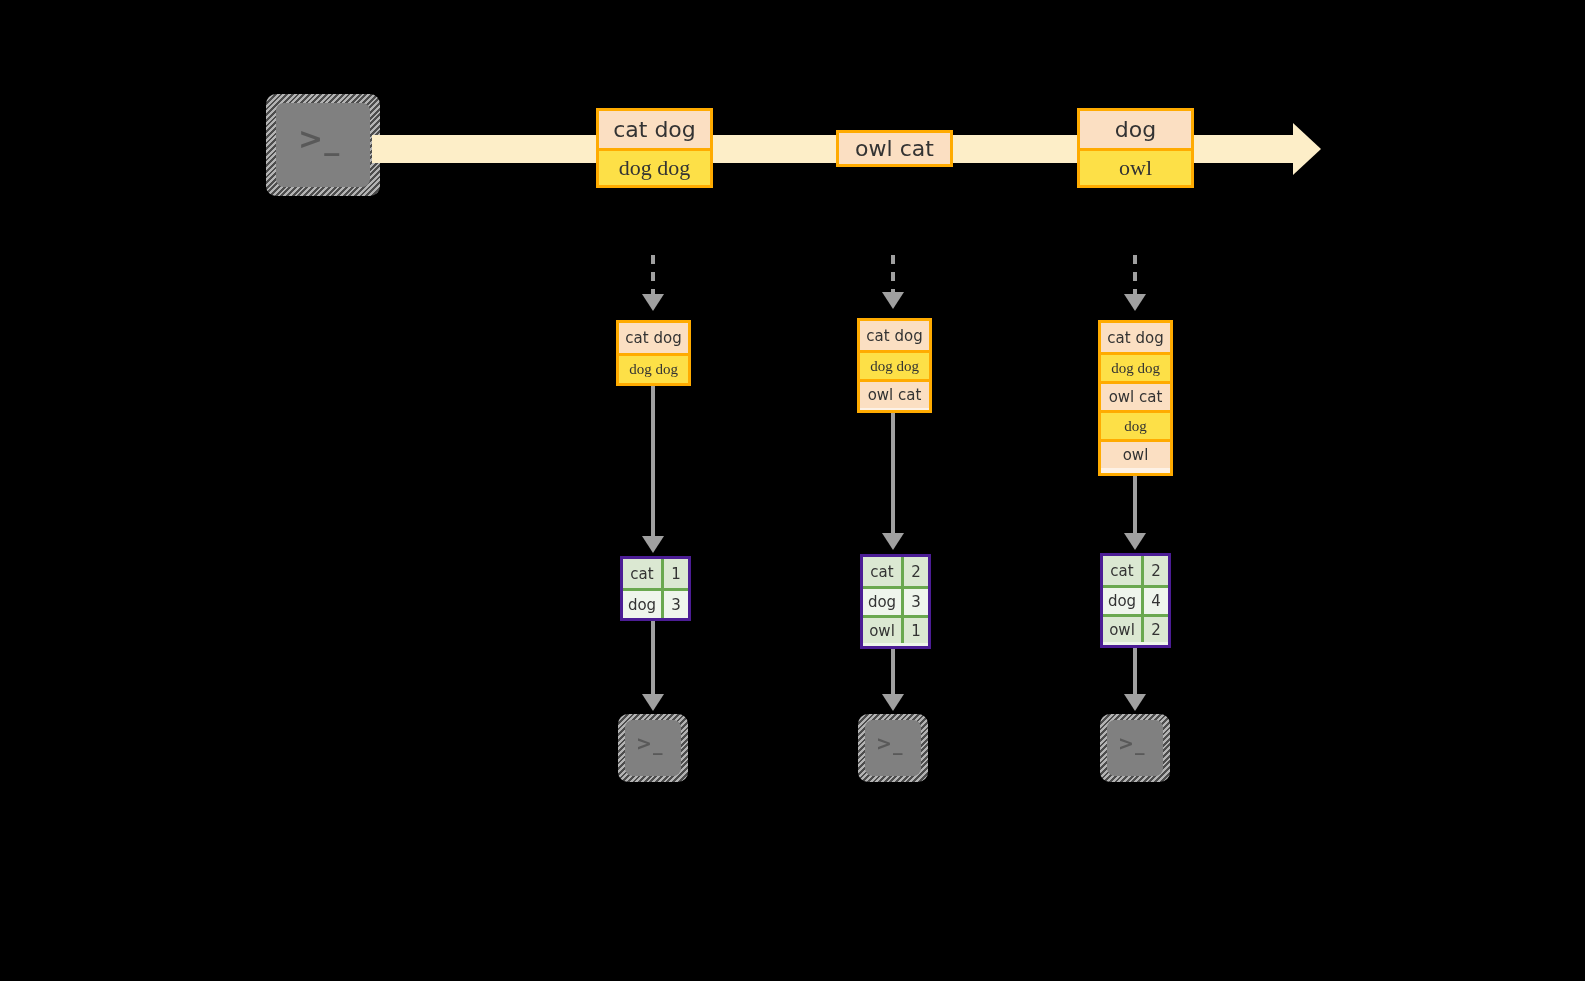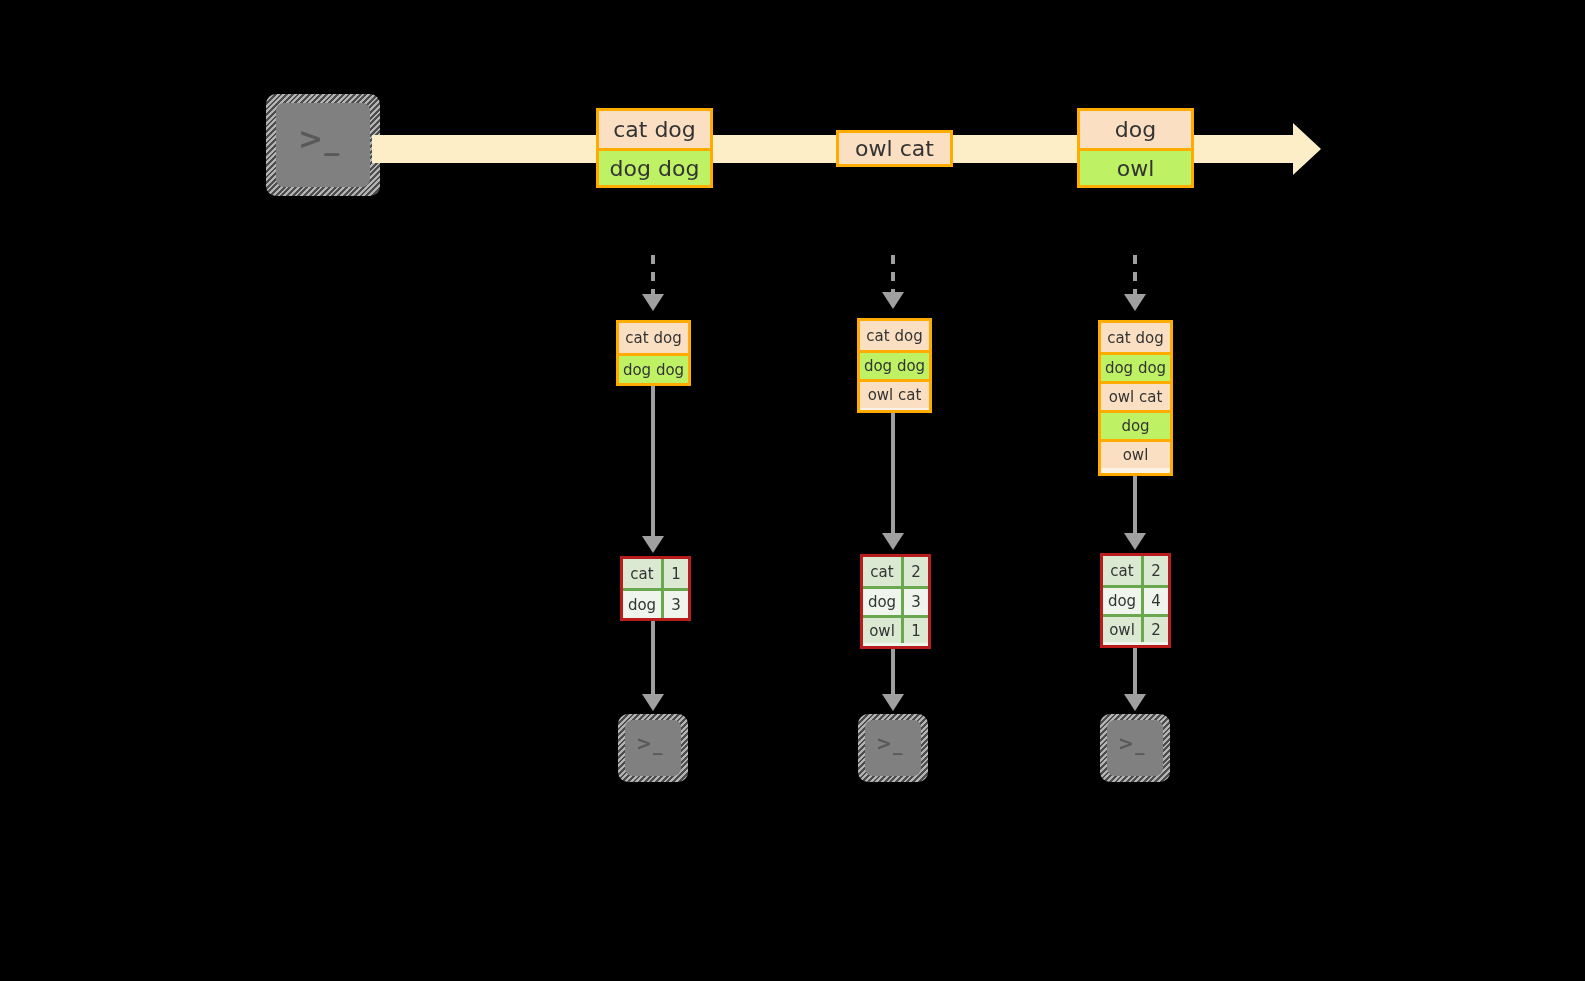--- a/index.html
+++ b/index.html
@@ -19,25 +19,25 @@
   
   .stream-band{position:absolute;background:#fdeec8;}
   .stream-head{position:absolute;width:0;height:0;}
 
   
   .obox{position:absolute;box-sizing:border-box;border:3px solid #ffab00;
         background:#fdf2e6;}
   .orow{box-sizing:border-box;display:flex;align-items:center;
         justify-content:center;color:#333;white-space:nowrap;}
   .orow.a{background:#fbdfc2;}
-  .orow.b{background:#bef264;}
+  .orow.b{background:#fde047;font-family:Liberation Serif, serif;}
   .orow + .orow{border-top:3px solid #ffab00;}
 
   
-  .gbox{position:absolute;box-sizing:border-box;border:3px solid #b91c1c;
+  .gbox{position:absolute;box-sizing:border-box;border:3px solid #4c1d95;
         background:#eef5ea;}
   .grow{box-sizing:border-box;display:flex;}
   .grow + .grow{border-top:3px solid #6aa84f;}
   .gcell{box-sizing:border-box;display:flex;align-items:center;
          justify-content:center;color:#333;white-space:nowrap;}
   .gcell.word{border-right:3px solid #6aa84f;}
   .grow.a .gcell{background:#dbe8d2;}
   .grow.b .gcell{background:#eff5ec;}
 
   

